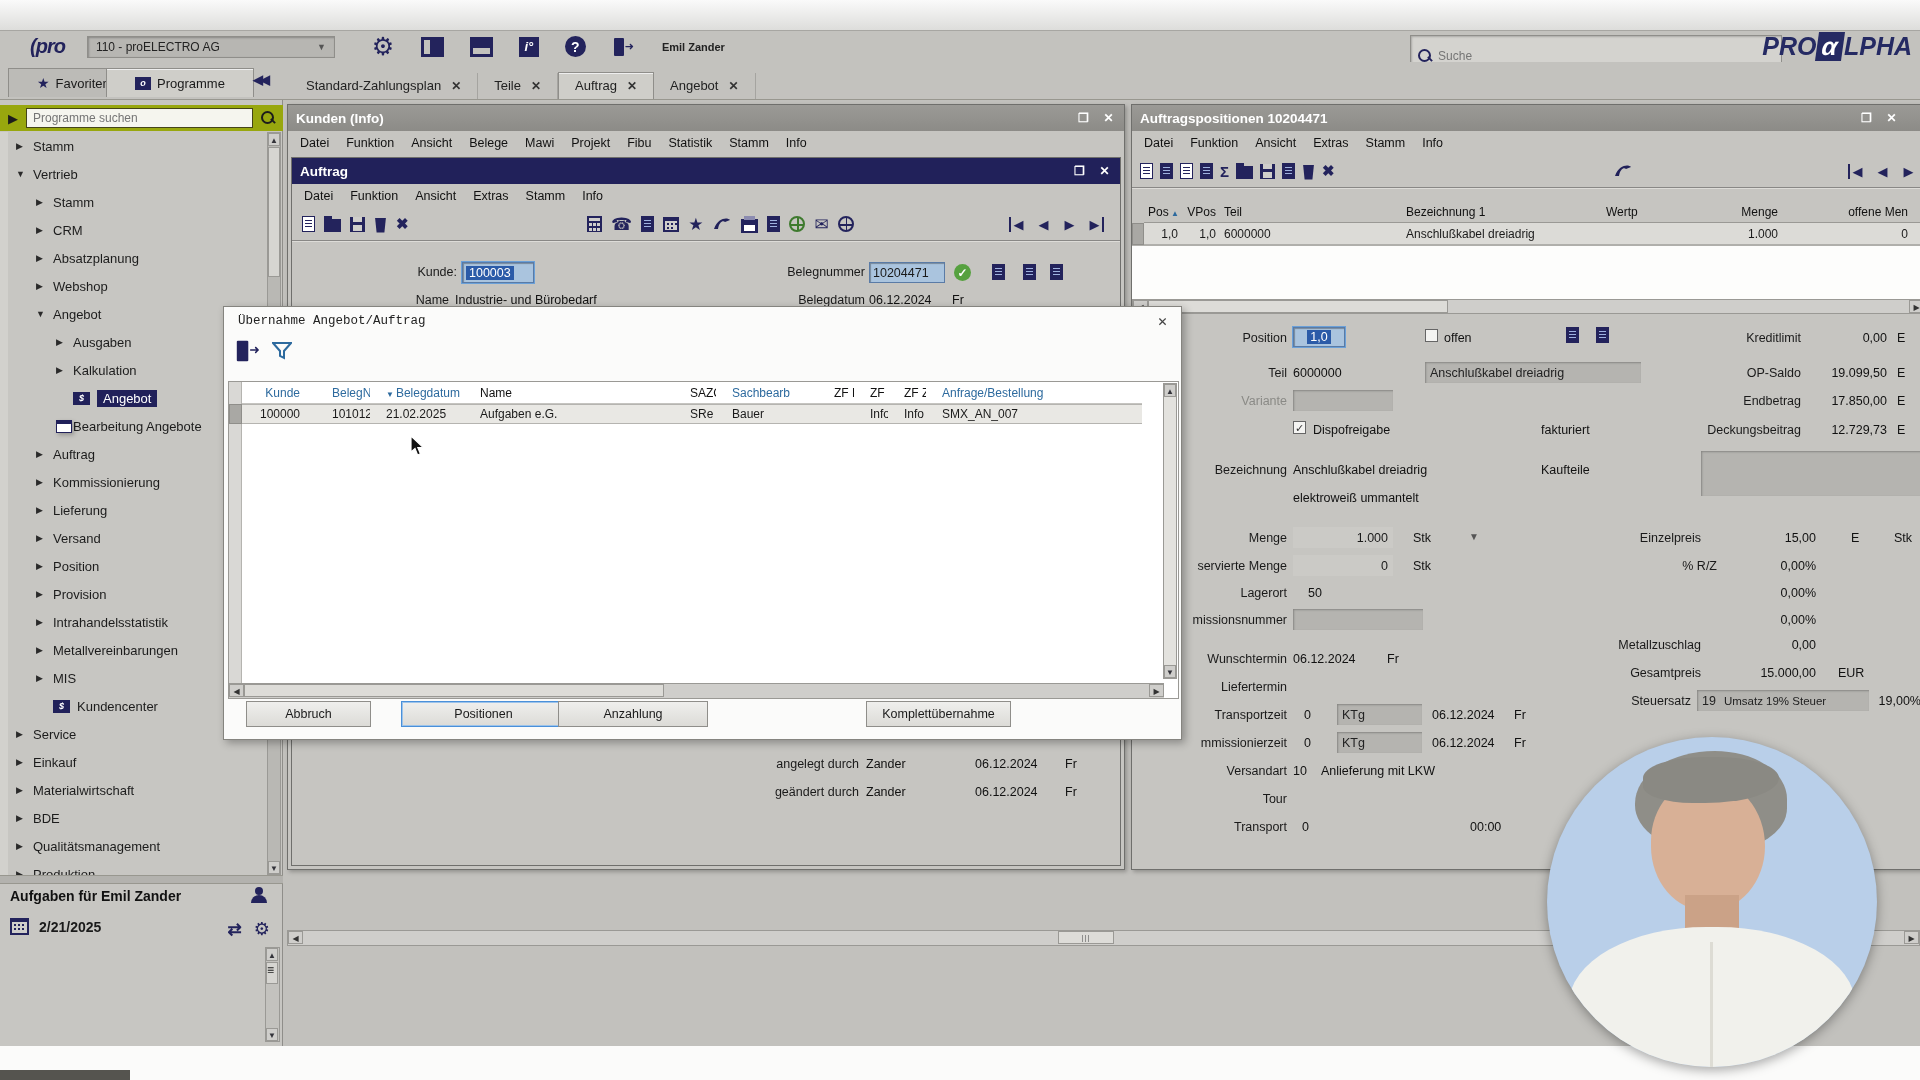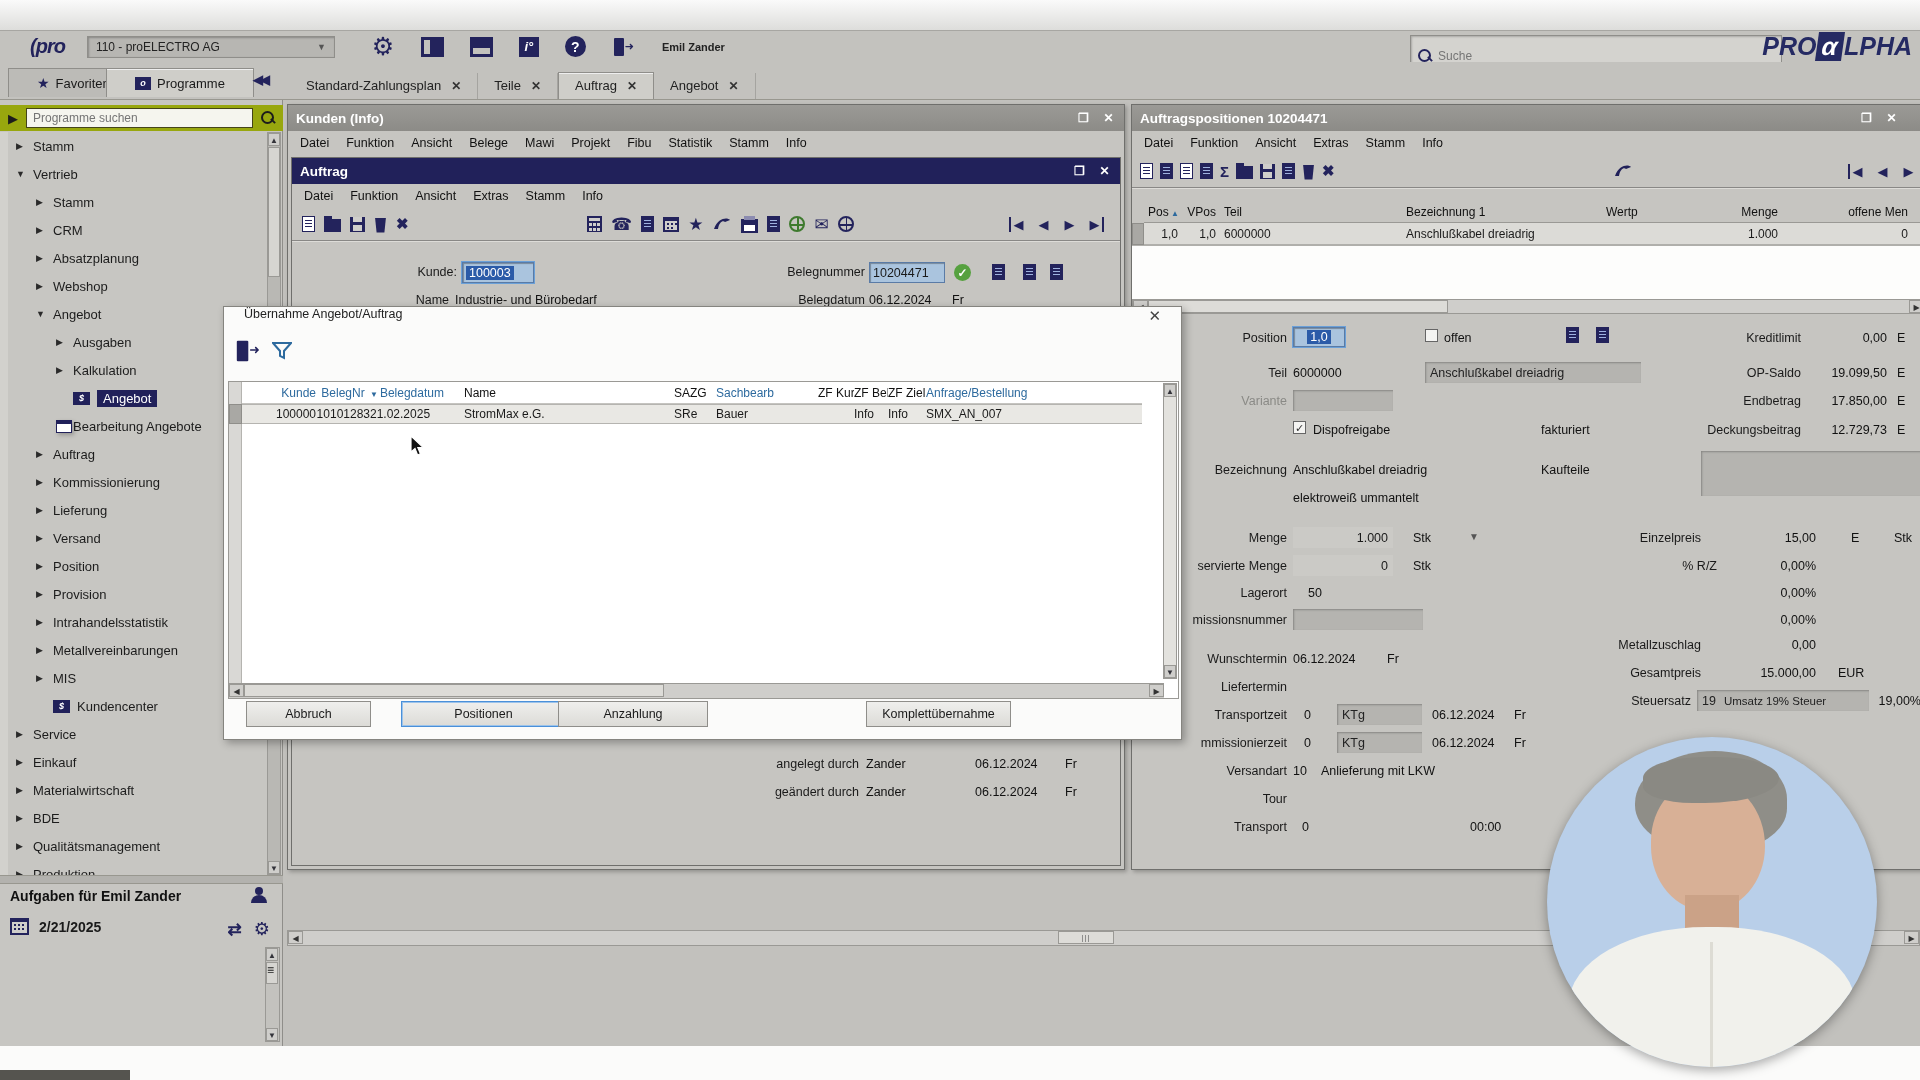--- a/index.html
+++ b/index.html
@@ -136,29 +136,29 @@
   .field-blue { position:absolute; background:#aac4de; border:1px solid #5a7ba6; box-shadow:inset 1px 1px 1px rgba(0,0,0,.3); font-size:12.5px; display:flex; align-items:center; padding:0 3px; }
   .field-blue .sel { background:#2b5ba8; color:#fff; padding:0 3px; }
   .field-blue.focus { outline:1px solid #6aa0d8; }
   .sunken { position:absolute; background:#b5b4b0; box-shadow:inset 1px 1px 2px rgba(0,0,0,.25); font-size:12.5px; display:flex; align-items:center; padding:0 5px; color:#222; }
   .editbox { position:absolute; background:#cbcac6; font-size:12.5px; display:flex; align-items:center; padding:0 5px; }
   .editbox.r { justify-content:flex-end; }
   .cb { position:absolute; width:13px; height:13px; background:#f4f4f2; border:1px solid #666; font-size:11px; line-height:12px; text-align:center; color:#333; }
 
   
   .dialog { position:absolute; left:223px; top:306px; width:959px; height:434px; background:#fbfbfa; border:1px solid #85847f; box-shadow:3px 3px 8px rgba(0,0,0,.3); z-index:10; }
-  .dlg-title { height:28px; display:flex; align-items:flex-start; padding:0 20px; font-size:12.5px; color:#222; }
+  .dlg-title { height:28px; display:flex; align-items:center; padding:0 14px; font-size:12.5px; color:#222;font-family:Liberation Mono, monospace; }
   .dlg-close { margin-left:auto; font-size:15px; color:#444; }
   .dlg-toolbar { position:absolute; left:12px; top:34px; display:flex; gap:16px; align-items:center; }
   .dlg-table { position:absolute; left:4px; top:74px; width:951px; height:318px; background:#fff; border:1px solid #9a9995; }
   .dt-gutter { position:absolute; left:0; top:0; width:13px; height:100%; background:#d9d8d5; border-right:1px solid #b5b4b0; }
   .dt-gutter .mark { position:absolute; left:0; top:22px; width:13px; height:20px; background:#a9a8a4; border:1px solid #8f8e8a; }
   .dt-head { position:absolute; left:13px; top:0; height:22px; display:flex; align-items:center; border-bottom:1px solid #c5c4c0; }
   .dt-row { position:absolute; left:13px; top:22px; height:20px; display:flex; align-items:center; background:#e9e8e4; border-top:1px solid #b5b4b0; border-bottom:1px solid #b5b4b0; }
-  .dt-cell { font-size:12px; padding:0 0; white-space:nowrap; overflow:hidden; }
+  .dt-cell { font-size:12px; padding:0 16px; white-space:nowrap; overflow:hidden; }
   .dt-cell.hdr { color:#111; }
   .dt-cell.hdr.blue { color:#2d6a9e; }
   .sort-arrow { font-size:8px; color:#2d6a9e; margin-right:2px; }
   .dlg-buttons .btn { position:absolute; top:394px; height:26px; background:linear-gradient(#efefed,#dcdbd7); border:1px solid #8f8e8a; font-family:inherit; font-size:12.5px; color:#1a1a1a; display:flex; align-items:center; justify-content:center; }
   .btn.focused { border:1px solid #4a90d9; box-shadow:0 0 0 1px #9cc3ea inset; }
   .hscroll { position:absolute; height:15px; background:#cfcecb; border:1px solid #9a9995; }
   .hs-btn { position:absolute; top:0; width:15px; height:13px; background:#cfcecb; border:1px solid #9a9995; font-size:8px; color:#333; text-align:center; line-height:13px; }
   .hs-thumb { position:absolute; top:0; height:13px; background:#dddcd8; border:1px solid #9a9995; display:flex; align-items:center; justify-content:center; font-size:8px; color:#666; letter-spacing:1px; }
 
   
@@ -698,21 +698,21 @@
           <span class="dt-cell hdr blue" style="width: 102px; text-align: left;"><span>Sachbearb</span></span>
           <span class="dt-cell hdr" style="width: 36px; text-align: left;"><span>ZF Kur</span></span>
           <span class="dt-cell hdr" style="width: 34px; text-align: left;"><span>ZF Bel</span></span>
           <span class="dt-cell hdr" style="width: 38px; text-align: left;"><span>ZF Ziel</span></span>
           <span class="dt-cell hdr blue" style="width: 216px; text-align: left;"><span>Anfrage/Bestellung</span></span>
         </div>
       <div class="dt-row">
           <span class="dt-cell" style="width: 74px; text-align: right;">100000</span>
           <span class="dt-cell" style="width: 54px; text-align: right;">10101283</span>
           <span class="dt-cell" style="width: 94px; text-align: left;">21.02.2025</span>
-          <span class="dt-cell" style="width: 210px; text-align: left;">StromMax e.G.</span>
+          <span class="dt-cell" style="width: 210px; text-align: left;">Aufgaben e.G.</span>
           <span class="dt-cell" style="width: 42px; text-align: left;">SRe</span>
           <span class="dt-cell" style="width: 102px; text-align: left;">Bauer</span>
           <span class="dt-cell" style="width: 36px; text-align: left;"></span>
           <span class="dt-cell" style="width: 34px; text-align: left;">Info</span>
           <span class="dt-cell" style="width: 38px; text-align: left;">Info</span>
           <span class="dt-cell" style="width: 216px; text-align: left;">SMX_AN_007</span>
         </div>
       <div class="vscroll" style="right:1px; top:1px; height:296px; background:#e3e2de;">
         <span class="vs-btn" style="top:0;">▲</span>
         <span class="vs-btn" style="bottom:0;">▼</span>

